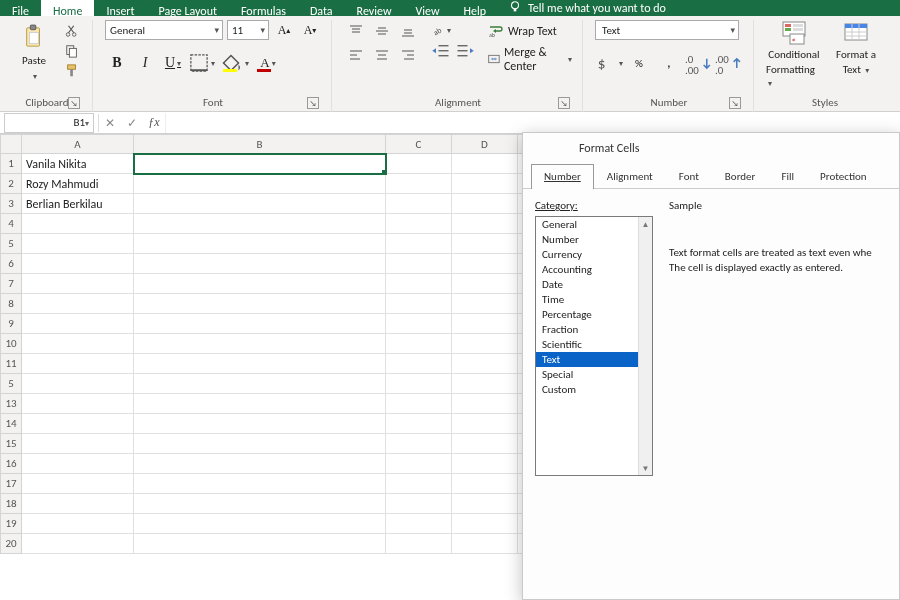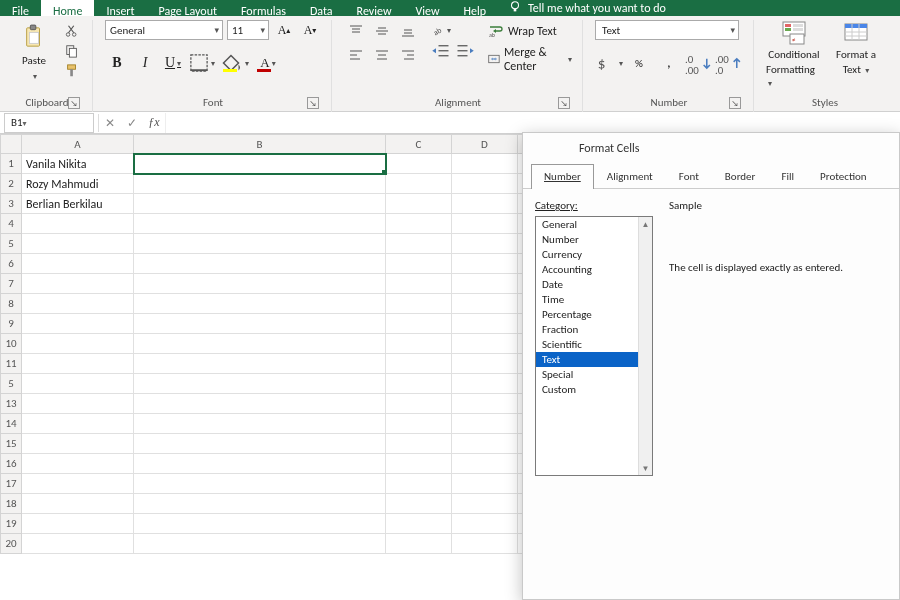--- a/index.html
+++ b/index.html
@@ -51,21 +51,21 @@
   .wrap-row svg, .merge-row svg { width:16px; height:16px;}
 
   .num-select { width:144px; height:20px; border:1px solid #aaa; background:#fff; font-size:11px; padding:0 18px 0 6px; position:relative; display:flex; align-items:center;}
   .num-row2 { display:flex; gap:2px; margin-top:6px;}
   .num-btn { width:28px; height:22px; display:flex; align-items:center; justify-content:center; cursor:pointer; font-size:11px;}
 
   .style-col { display:flex; flex-direction:column; align-items:center; width:56px; cursor:pointer; font-size:11px; gap:2px;}
   .style-col svg { width:26px; height:26px;}
 
   .fbar { display:flex; align-items:center; height:22px; border-bottom:1px solid #d0d0d0; background:#fff;}
-  .namebox { width:90px; height:20px; border:1px solid #ccc; margin:0 4px; padding:0 4px 0 6px; font-size:11px; display:flex; align-items:center; justify-content:flex-start;}
+  .namebox { width:90px; height:20px; border:1px solid #ccc; margin:0 4px; padding:0 4px 0 6px; font-size:11px; display:flex; align-items:center; justify-content:flex-end;}
   .namebox .caret { font-size:8px; color:#666;}
   .fx-btn { width:22px; height:20px; display:flex; align-items:center; justify-content:center; color:#888; cursor:pointer;}
   .fx-btn.fx { font-style:italic; font-family:"Times New Roman"; color:#555;}
   .formula-input { flex:1; height:20px; border:none; border-left:1px solid #eee; padding:0 4px; font-size:11px;}
 
   .sheet { position:relative; display:flex; }
   .rowhdrs { width:22px; }
   .corner { width:22px; height:20px; background:#f3f2f1; border:1px solid #d4d4d4; }
   .rowhdr { width:22px; height:20px; background:#f3f2f1; border:1px solid #d4d4d4; border-top:none; font-size:11px; color:#555; display:flex; align-items:center; justify-content:center;}
   .gridwrap { flex:1; overflow:hidden;}
@@ -595,18 +595,18 @@
         <div class="cat-scroll">
             <div class="up">▲</div>
             <div class="down">▼</div>
           </div>
       </div>
     </div>
     <div class="sample-col">
       <span class="sample-label">Sample</span>
       <div class="sample-box"></div>
       <div class="desc">
-        <br>
+        <span>Text format cells are treated as text even whe</span><br>
         <span>The cell is displayed exactly as entered.</span>
       </div>
     </div>
   </div>
 </div>
 
 </body></html>

